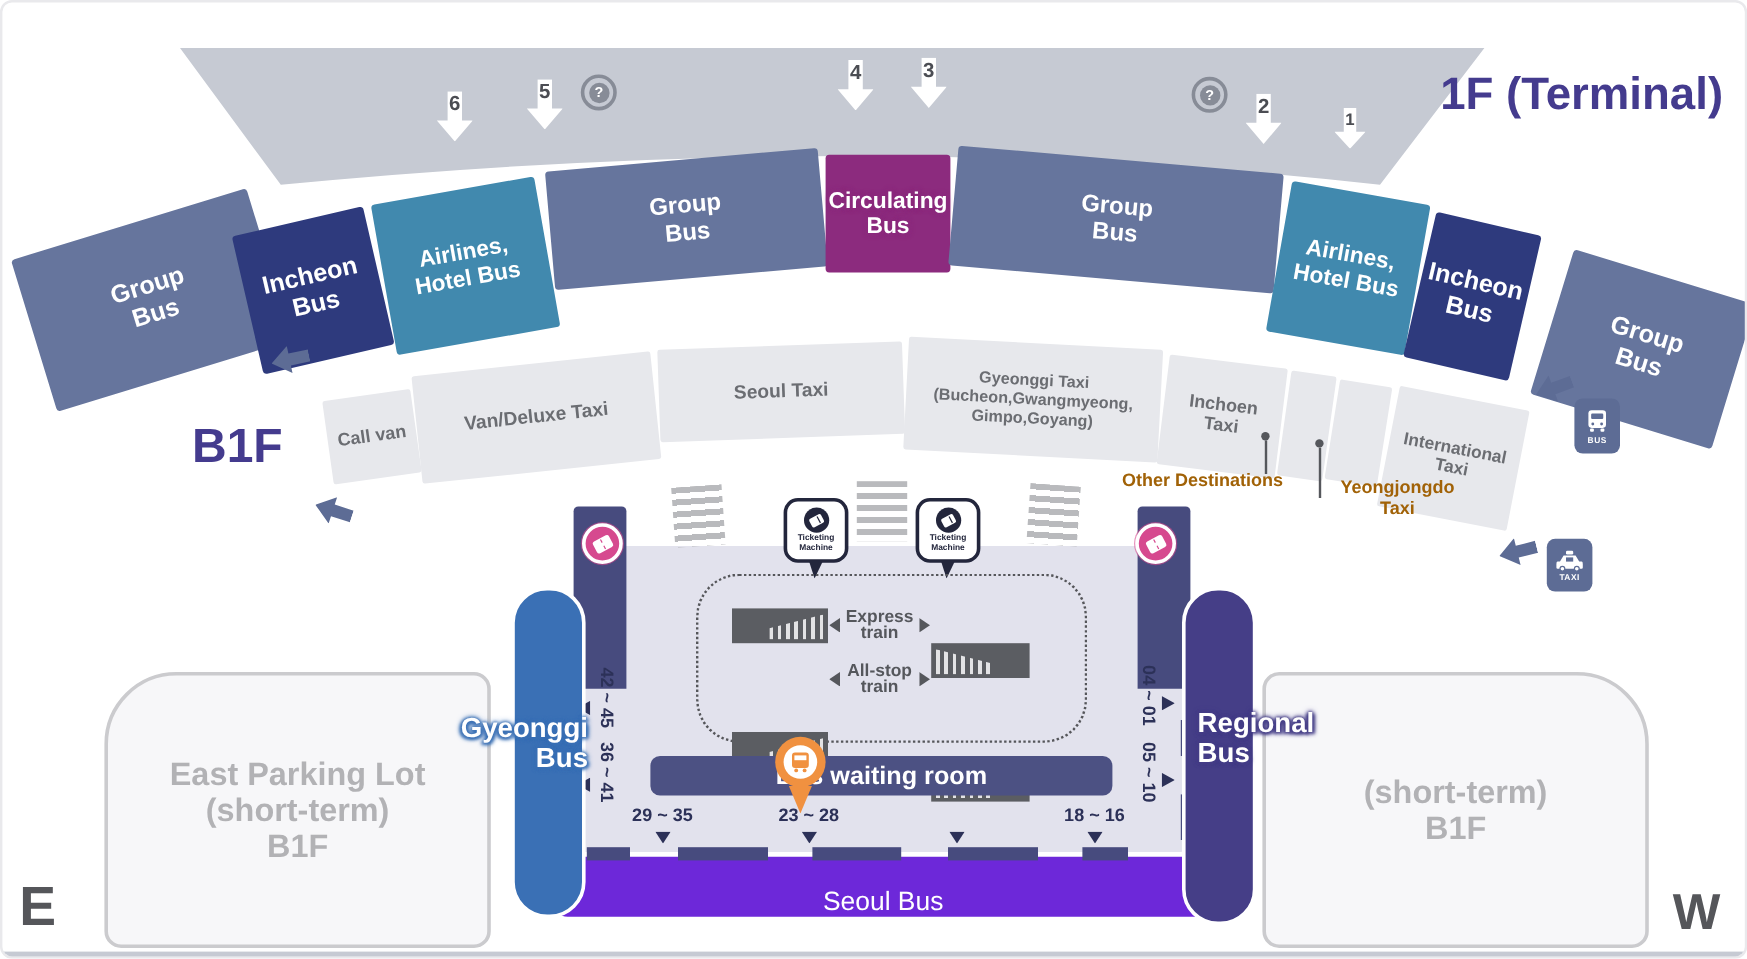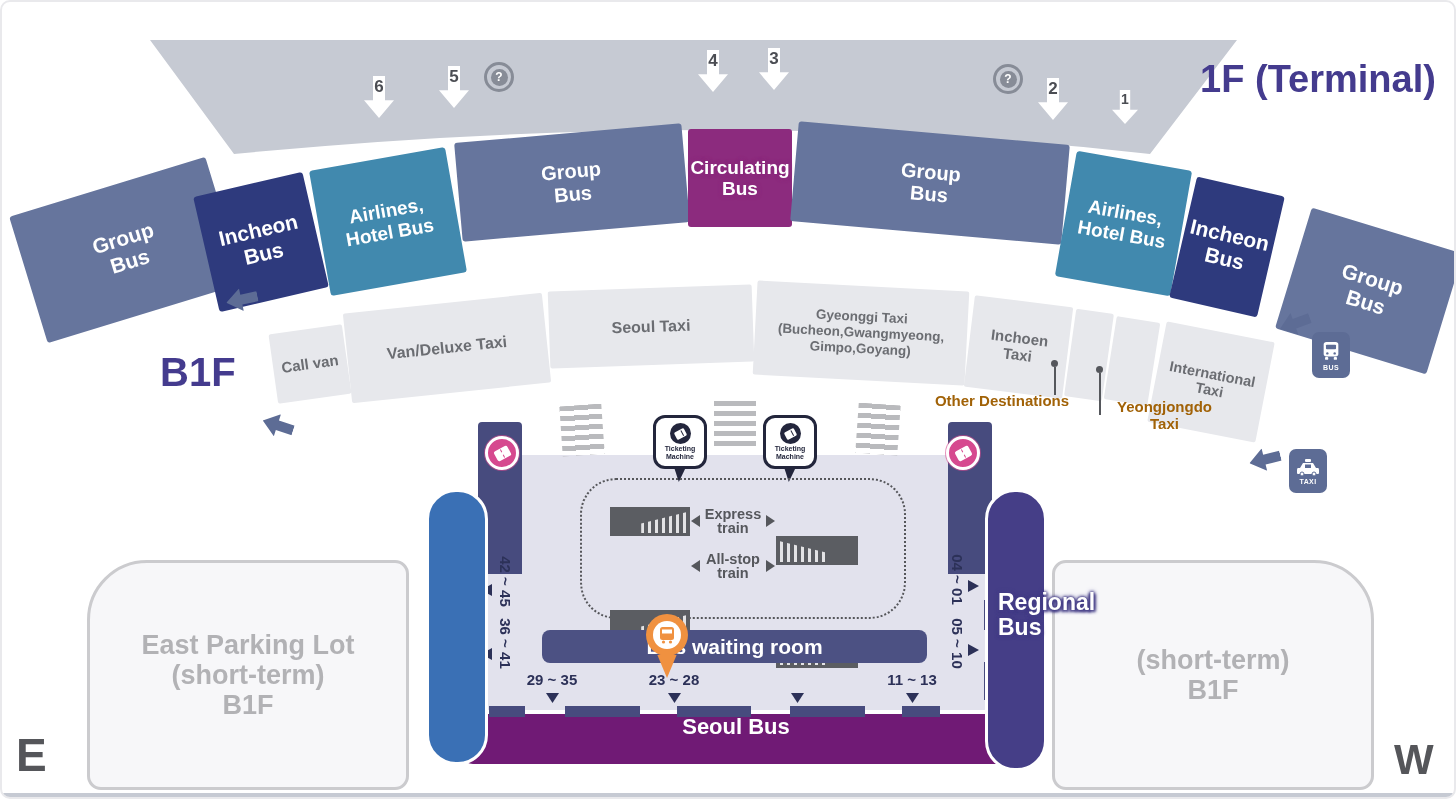--- a/index.html
+++ b/index.html
@@ -278,21 +278,21 @@
   </div>
 
   <div class="abs" style="left:540px;top:628px;width:385px;height:33px;background:#4c5183;border-radius:8px;
        display:flex;align-items:center;justify-content:center;color:#fff;font-weight:bold;font-size:21px;">
     <span>Bus waiting room</span>
   </div>
 
   <div class="abs stop-label" style="left:519px;top:669px;">29 ~ 35</div>
   <div class="abs stop-label" style="left:641px;top:669px;">23 ~ 28</div>
   <div class="abs stop-label" style="left:764px;top:669px;margin-top:45px;">17 ~ 22</div>
-  <div class="abs stop-label" style="left:879px;top:669px;">11 ~ 13</div>
+  <div class="abs stop-label" style="left:879px;top:669px;">18 ~ 16</div>
   <div class="abs tri-down" style="left:544px;top:691px;"></div>
   <div class="abs tri-down" style="left:666px;top:691px;"></div>
   <div class="abs tri-down" style="left:789px;top:691px;"></div>
   <div class="abs tri-down" style="left:904px;top:691px;"></div>
 
   <div class="abs" style="left:488px;top:550px;width:30px;height:58px;display:flex;align-items:center;justify-content:center;">
     <span class="vlabel">42 ~ 45</span>
     </div>
   <div class="abs" style="left:488px;top:612px;width:30px;height:58px;display:flex;align-items:center;justify-content:center;">
     <span class="vlabel">36 ~ 41</span>
@@ -301,33 +301,34 @@
   <div class="abs tri-left-sm" style="left:479px;top:646px;"></div>
   <div class="abs" style="left:940px;top:548px;width:30px;height:58px;display:flex;align-items:center;justify-content:center;">
     <span class="vlabel">04 ~ 01</span>
     </div>
   <div class="abs" style="left:940px;top:612px;width:30px;height:58px;display:flex;align-items:center;justify-content:center;">
     <span class="vlabel">05 ~ 10</span>
     </div>
   <div class="abs tri-right-sm" style="left:966px;top:578px;"></div>
   <div class="abs tri-right-sm" style="left:966px;top:642px;"></div>
 
-  <div class="abs" style="left:455px;top:708px;width:558px;height:58px;background:#701a75;border-radius:16px;
-       border:4px solid #fff;box-sizing:border-box;display:flex;align-items:flex-start;justify-content:center;
-       color:#fff;font-weight:bold;font-size:22px;">
+  <div class="abs" style="left:455px;top:708px;width:558px;height:58px;background:#6d28d9;border-radius:16px;
+       border:4px solid #fff;box-sizing:border-box;display:flex;align-items:flex-end;justify-content:center;
+       color:#fff;font-weight:normal;font-size:22px;">
     <span>Seoul Bus</span>
   </div>
   <div class="abs bar-strip" style="left:487px;top:704px;width:36px;"></div>
   <div class="abs bar-strip" style="left:563px;top:704px;width:75px;"></div>
   <div class="abs bar-strip" style="left:675px;top:704px;width:74px;"></div>
   <div class="abs bar-strip" style="left:788px;top:704px;width:75px;"></div>
   <div class="abs bar-strip" style="left:900px;top:704px;width:38px;"></div>
 
   <div class="abs pill" style="left:424px;top:487px;width:62px;height:276px;background:#3a70b5;"></div>
   <div class="abs pill" style="left:983px;top:487px;width:62px;height:282px;background:#453e87;"></div>
+  <div class="abs pill-label glow-gy" style="left:378px;top:592px;width:110px;text-align:right;">Gyeonggi Bus</div>
   <div class="abs pill-label glow-rg" style="left:996px;top:588px;width:110px;text-align:left;">Regional Bus</div>
 
   <div class="abs pin-head" style="left:644px;top:612px;">
     <div class="pin-inner">
       <svg width="20" height="20" viewBox="0 0 20 20">
         <rect x="3" y="2" width="14" height="13" rx="2.5" fill="#f09140"></rect>
         <rect x="5" y="4.5" width="10" height="4" fill="#fff"></rect>
         <circle cx="6.5" cy="17" r="1.6" fill="#f09140"></circle>
         <circle cx="13.5" cy="17" r="1.6" fill="#f09140"></circle>
       </svg>

